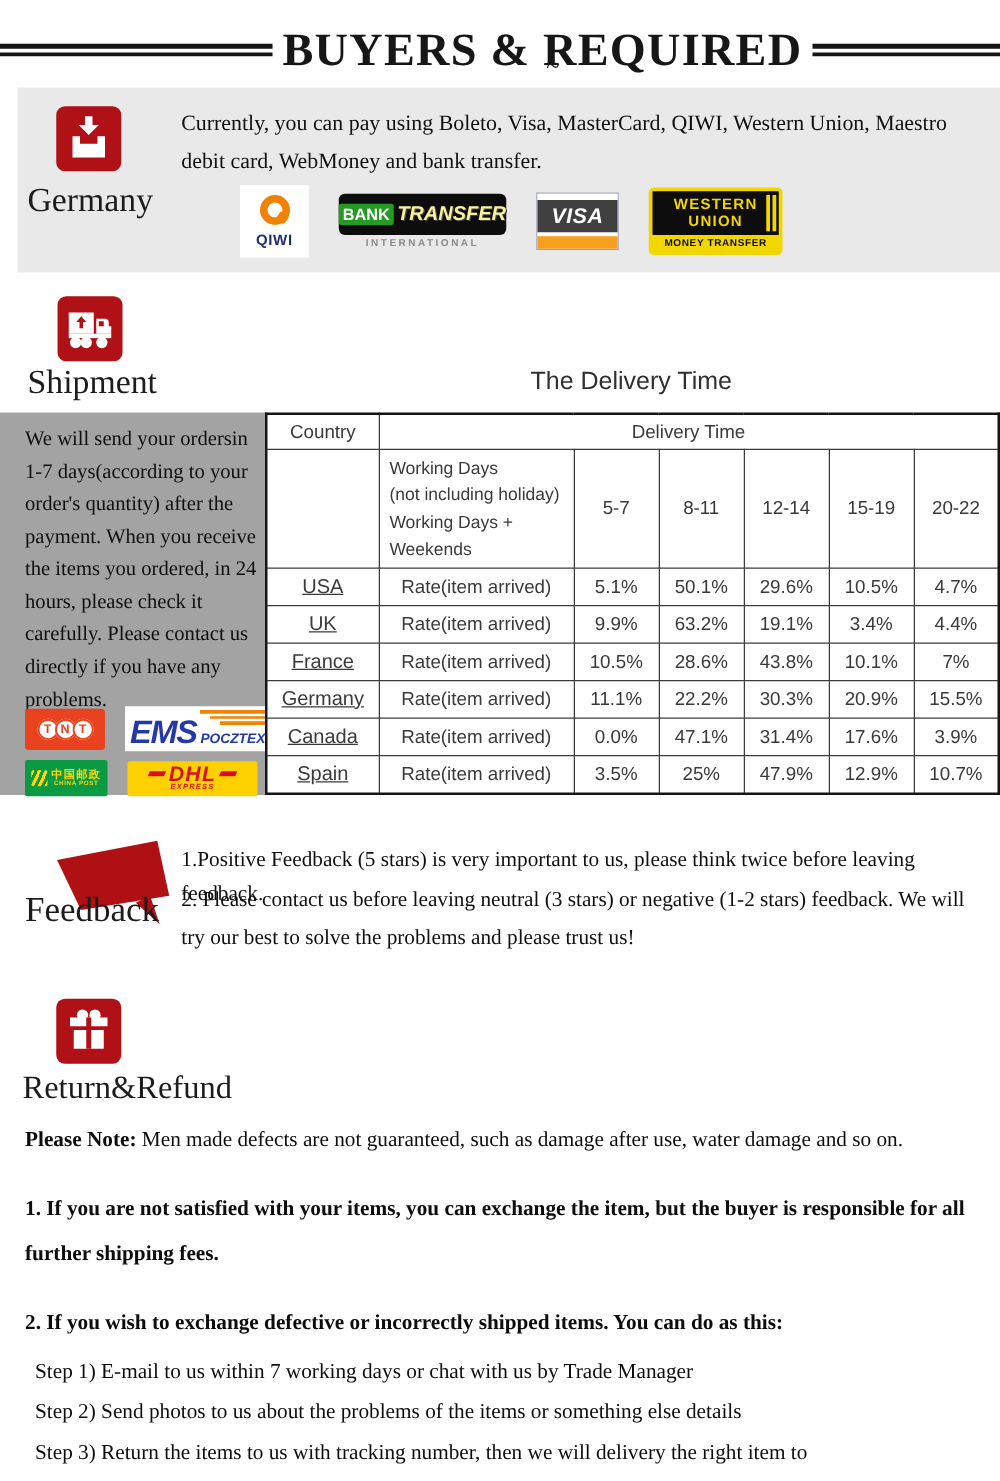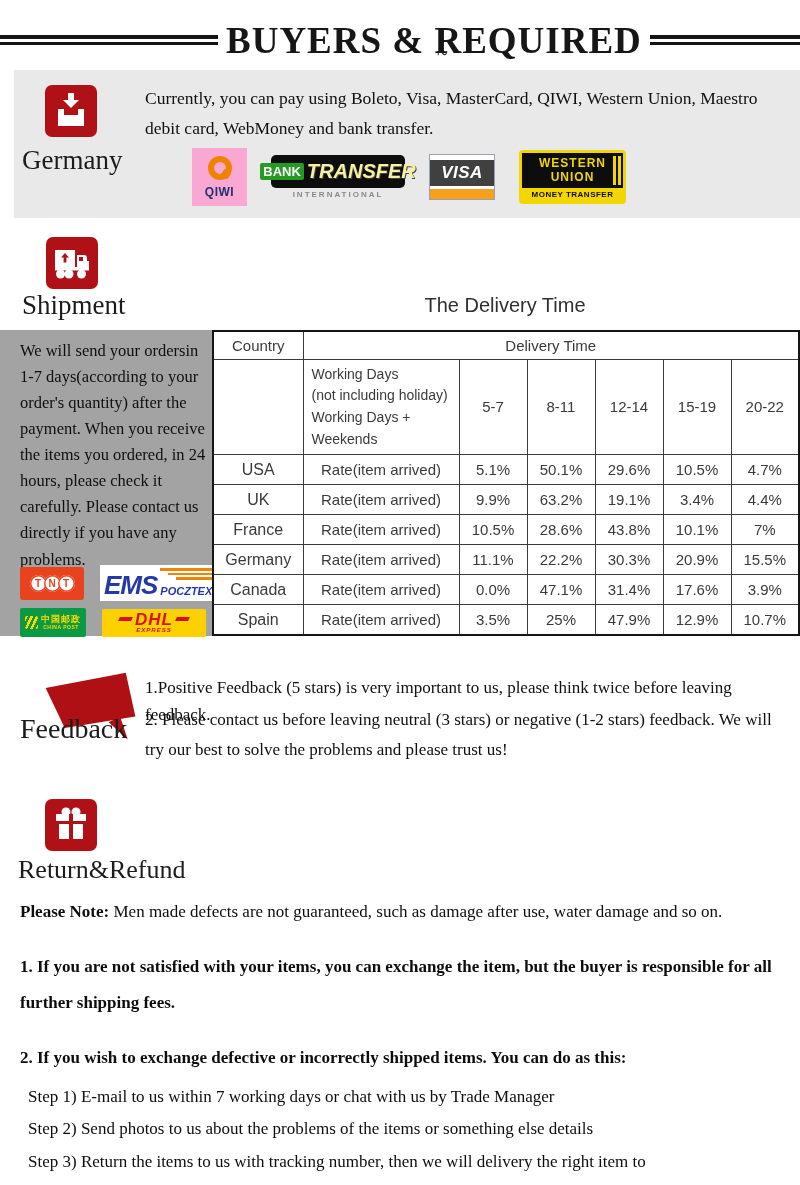--- a/index.html
+++ b/index.html
@@ -18,29 +18,29 @@
   
   .pay { position:absolute; top:70px; left:14px; width:786px; height:148px; background:#e9e9e9; }
   .pay-left { position:absolute; left:0; top:0; width:150px; }
   .icon-sq { width:52px; height:52px; background:#b01116; border-radius:7px; display:flex; align-items:center; justify-content:center; }
   .pay-left .icon-sq { margin:15px 0 0 31px; }
   .side-label { font-size:27px; color:#1c1c1c; }
   .pay-left .side-label { margin:8px 0 0 8px; }
   .pay-desc { position:absolute; left:131px; top:14px; width:648px; font-size:17.5px; line-height:1.7; color:#101010; }
   .pay-logos { position:absolute; left:178px; top:78px; display:flex; align-items:center; gap:24px; }
 
-  .lg-qiwi { width:55px; height:58px; background:#f9a8d4; display:flex; flex-direction:column; align-items:center; justify-content:center; }
+  .lg-qiwi { width:55px; height:58px; background:#ffffff; display:flex; flex-direction:column; align-items:center; justify-content:center; }
   .qiwi-q { position:relative; width:24px; height:24px; border:6px solid #f08200; border-radius:50%; }
   .qiwi-q::after { content:""; position:absolute; right:-4px; bottom:-4px; width:8px; height:8px; background:#f08200; border-radius:2px; transform:rotate(35deg); }
   .qiwi-txt { margin-top:5px; font-family:"Liberation Sans",sans-serif; font-weight:bold; font-size:12px; color:#23306e; letter-spacing:0.5px; }
 
   .lg-bank { width:134px; display:flex; flex-direction:column; align-items:center; }
   .bank-box { width:134px; height:33px; background:#0d0d0d; border-radius:5px; display:flex; align-items:center; justify-content:center; gap:3px; }
   .bank-w1 { background:#259b24; color:#fff; font-family:"Liberation Sans",sans-serif; font-weight:bold; font-size:13px; padding:1px 3px; border-radius:2px; }
-  .bank-w2 { color:#f6f0a0; font-family:"Liberation Sans",sans-serif; font-weight:bold; font-style:italic; font-size:20px; text-shadow:1px 1px 0 #444; }
+  .bank-w2 { color:#f6f0a0; font-family:"Liberation Sans",sans-serif; font-weight:bold; font-style:italic; font-size:16px; text-shadow:1px 1px 0 #444; }
   .bank-sub { margin-top:2px; font-family:"Liberation Sans",sans-serif; font-size:8px; font-weight:bold; letter-spacing:2px; color:#8a8a8a; }
 
   .lg-visa { width:66px; height:46px; background:#fff; border:1px solid #9aa0b8; display:flex; flex-direction:column; }
   .visa-top { height:5px; background:#fff; }
   .visa-mid { flex:1; background:#404040; display:flex; align-items:center; justify-content:center; }
   .visa-mid span { color:#fff; font-family:"Liberation Sans",sans-serif; font-weight:bold; font-style:italic; font-size:17px; letter-spacing:0.5px; }
   .visa-gap { height:3px; background:#fff; }
   .visa-bot { height:10px; background:#f6a01d; }
 
   .lg-wu { width:107px; height:54px; background:#f2d600; border-radius:4px; padding:3px; display:flex; flex-direction:column; }
@@ -84,21 +84,21 @@
   .dhl-sub { font-family:"Liberation Sans",sans-serif; font-style:italic; font-weight:bold; font-size:6px; color:#d8101c; letter-spacing:1px; }
 
   
   .dtable { position:absolute; left:212px; top:330px; border-collapse:collapse; font-family:"Liberation Sans","DejaVu Sans",sans-serif; color:#3a3a3a; }
   .dtable td, .dtable th { border:1px solid #3c3c3c; font-weight:normal; text-align:center; font-size:15px; }
   .dtable { border:2px solid #151515; }
   .dtable .rh1 th { height:28px; font-size:15px; }
   .dtable .rh2 td { height:68px; }
   .dtable .wdays { text-align:left; padding:4px 4px 4px 8px; font-size:14px; line-height:1.55; }
   .dtable .drow td { height:30px; }
-  .dtable .cc { font-size:16px; }
+  .dtable .cc { font-size:16px;text-decoration:underline; }
 
   
   .fb-icon { position:absolute; left:38px; top:668px; }
   .fb-label { position:absolute; left:20px; top:713px; font-size:28px; color:#1c1c1c; }
   .fb-p1 { position:absolute; left:145px; top:674px; width:650px; font-size:17px; line-height:1.6; color:#0f0f0f; }
   .fb-p2 { position:absolute; left:145px; top:705px; width:648px; font-size:17px; line-height:1.75; color:#0f0f0f; }
 
   
   .rr-icon { position:absolute; left:45px; top:799px; }
   .rr-label { position:absolute; left:18px; top:855px; font-size:26px; color:#1c1c1c; }

